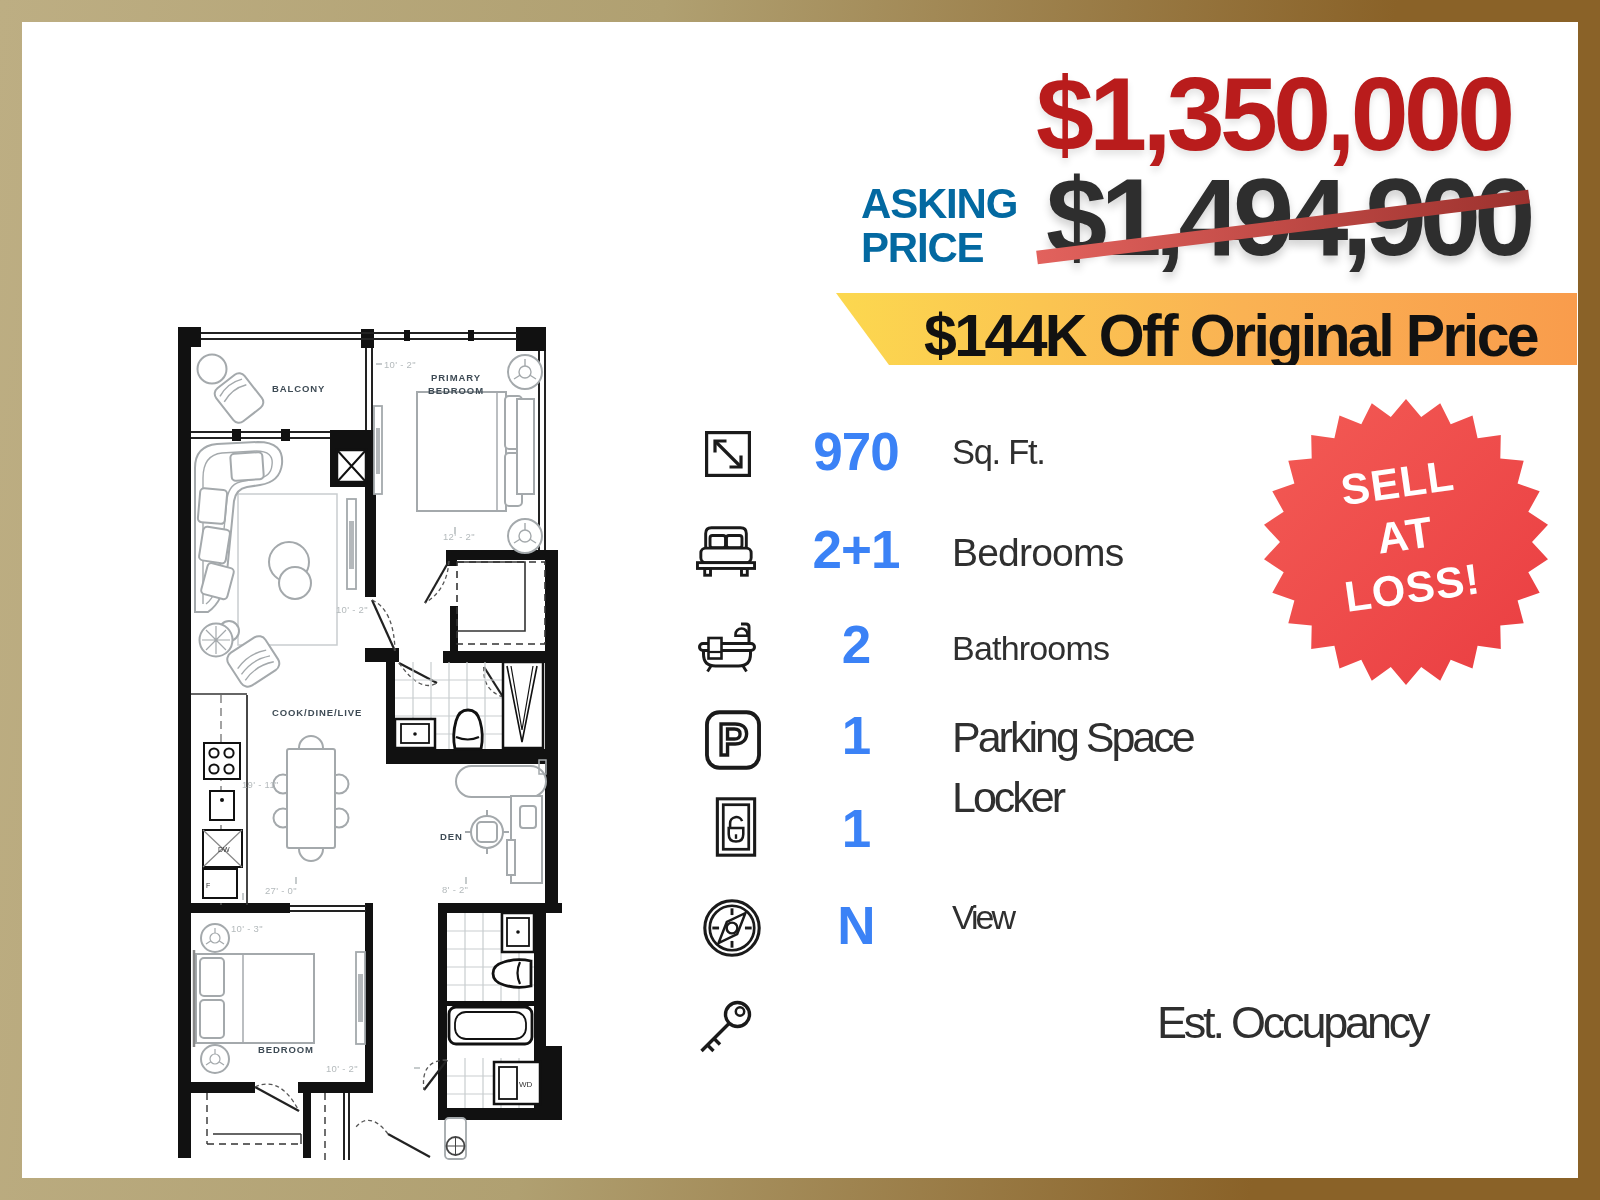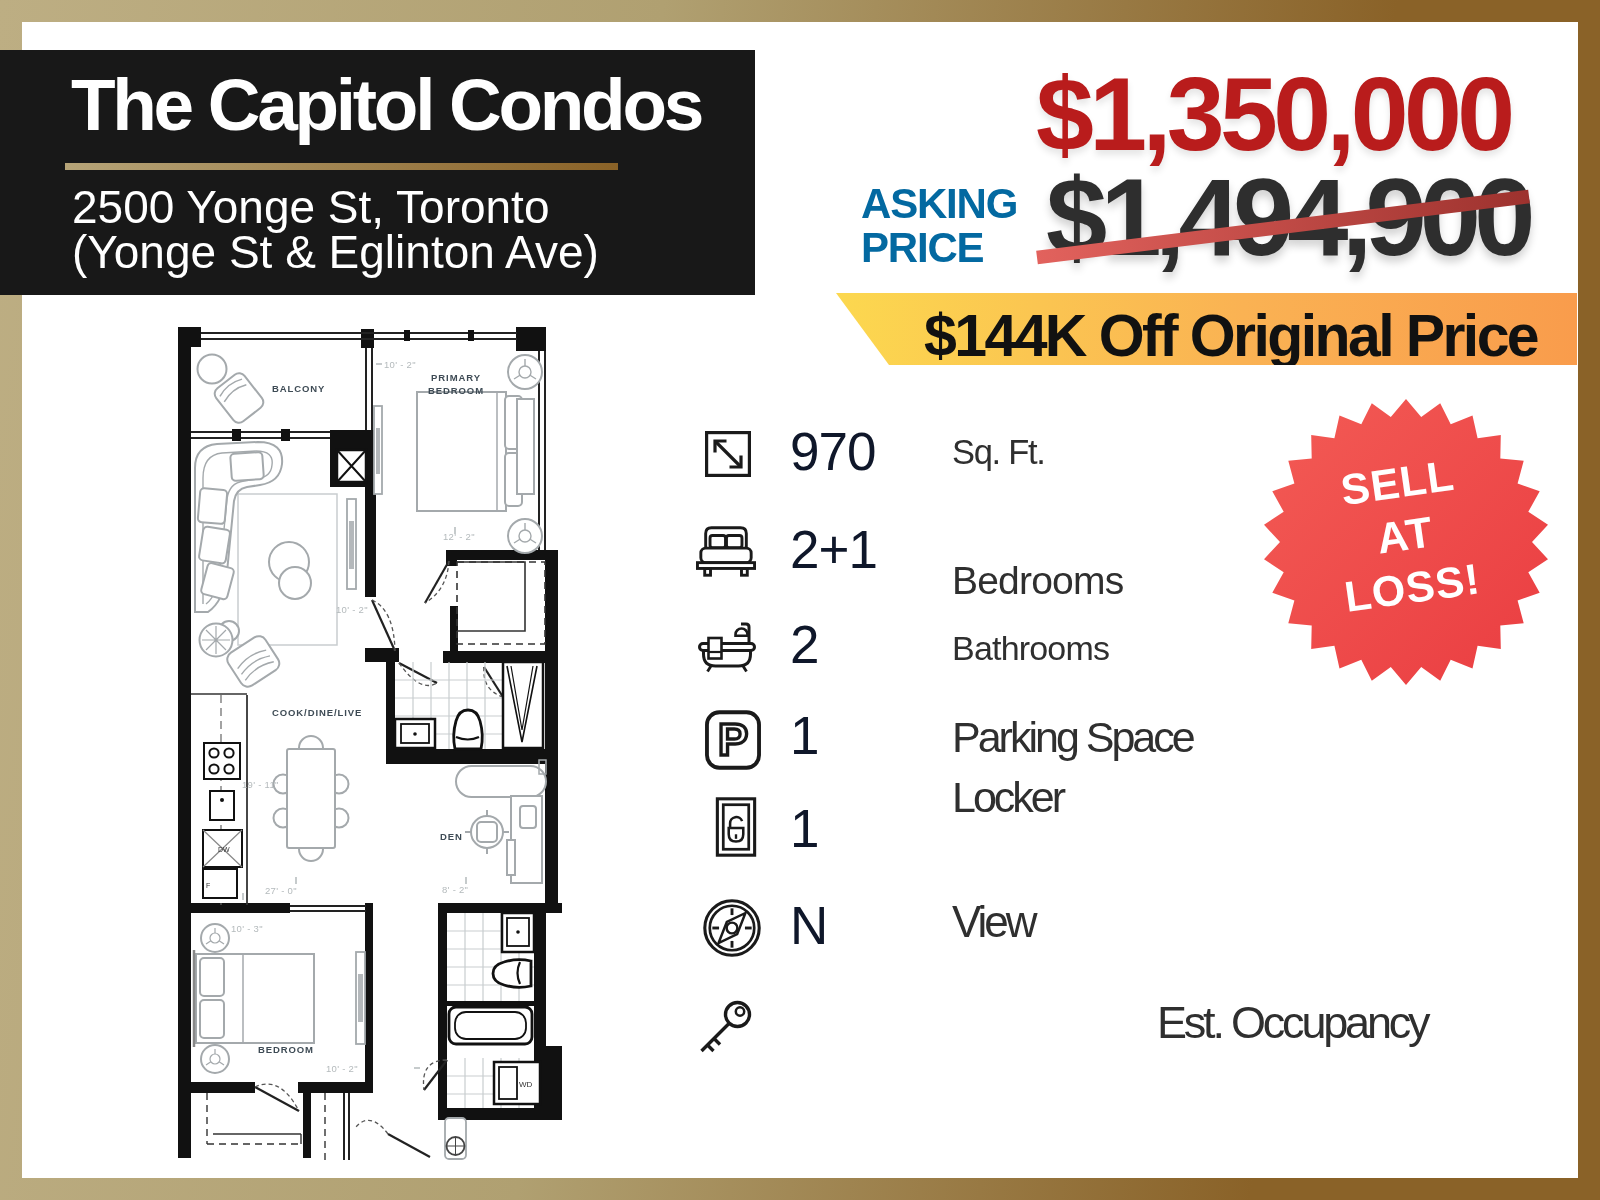--- a/index.html
+++ b/index.html
@@ -27,22 +27,22 @@
             text-shadow:0 6px 8px rgba(0,0,0,0.18)}
   .strikeline{position:absolute;pointer-events:none}
 
   .banner{position:absolute;left:836px;top:293px;width:741px;height:72px;
           background:linear-gradient(90deg,#fcd84f 0%,#fab253 55%,#f99c4c 100%);
           -webkit-clip-path:polygon(0 0,100% 0,100% 100%,53px 100%);
           clip-path:polygon(0 0,100% 0,100% 100%,53px 100%)}
   .banner div{position:absolute;left:88px;top:9px;color:#111;font-size:59px;font-weight:bold;
               letter-spacing:-2.6px;white-space:nowrap}
   .ricon{position:absolute;left:698px;width:60px;height:60px}
-  .rval{position:absolute;left:790px;width:132px;color:#0f172a;
-        font-size:53px;font-weight:normal;line-height:1;letter-spacing:-1px;white-space:nowrap}
+  .rval{position:absolute;left:790px;width:132px;text-align:center;color:#3b82f6;
+        font-size:53px;font-weight:bold;line-height:1;letter-spacing:-1px;white-space:nowrap}
   .rlab{position:absolute;left:952px;color:#2f2f2f;font-size:35px;font-weight:400;
         letter-spacing:-0.8px;line-height:1;white-space:nowrap}
 
   .burst{position:absolute;left:1260px;top:396px;width:292px;height:292px}
   .bursttext{position:absolute;left:1260px;top:396px;width:292px;height:292px;
              color:#fff;font-weight:bold;text-align:center;
              transform:rotate(-8deg)}
   .bursttext .l1{margin-top:60px;font-size:43px;line-height:53px;letter-spacing:1px}
 </style>
 </head>
@@ -295,25 +295,20 @@
       <text x="231" y="932">10' - 3"</text>
       <text x="326" y="1072">10' - 2"</text>
     </g>
     <g stroke="#b4babc" stroke-width="1.5" fill="none">
       <path d="M376,364 L382,364"></path>
       <path d="M455,534 L455,527 M414,1068 L420,1068"></path>
       <path d="M296,884 L296,877 M466,884 L466,877 M243,900 L243,893"></path>
     </g>
   </svg>
 
-  <div class="hdr">
-    <h1>The Capitol Condos</h1>
-    <div class="goldline"></div>
-    <div class="addr">2500 Yonge St, Toronto<br>(Yonge St &amp; Eglinton Ave)</div>
-  </div>
 
   <div class="redprice">$1,350,000</div>
   <div class="asking">ASKING<br>PRICE</div>
   <div class="strikeprice">$1,494,900</div>
   <svg class="strikeline" style="left:1030px;top:186px" width="506" height="84" viewBox="0 0 506 84">
     <defs>
         <linearGradient id="sg" x1="0" y1="0" x2="1" y2="0">
       <stop offset="0" stop-color="#e2625d"></stop>
           <stop offset="1" stop-color="#9d322e"></stop>
     </linearGradient>
@@ -341,21 +336,21 @@
       <path d="M10,38 L10,11 Q10,5 16,5 L46,5 Q52,5 52,11 L52,38"></path>
       <rect x="14.5" y="13" width="16" height="12.5" rx="2.5"></rect>
       <rect x="31.5" y="13" width="16" height="12.5" rx="2.5"></rect>
       <rect x="5" y="26" width="52" height="15" rx="5" fill="#fff"></rect>
       <rect x="1.5" y="41" width="59" height="6" fill="#fff"></rect>
       <rect x="9" y="47" width="6" height="7"></rect>
       <rect x="47" y="47" width="6" height="7"></rect>
     </g>
   </svg>
   <div class="rval" style="top:523px">2+1</div>
-  <div class="rlab" style="top:561px;font-size:39px;letter-spacing:-0.8px">Bedrooms</div>
+  <div class="rlab" style="top:533px;font-size:39px;letter-spacing:-0.8px">Bedrooms</div>
 
   <svg class="ricon" style="top:618px" viewBox="0 0 60 52" width="60" height="52">
     <g fill="none" stroke="#1a1a1a">
       <path d="M51,22 L51,5 Q51,2 48,2 L43,2" stroke-width="3"></path>
       <path d="M37.5,12.5 a6,6 0 0 1 12,0 l0,1.2 l-12,0 z" stroke-width="2.6" fill="#fff"></path>
       <rect x="1.5" y="21.5" width="55" height="7" rx="3.5" fill="#fff" stroke-width="3"></rect>
       <path d="M5.5,28.5 L5.5,32 Q5.5,44 17.5,44 L40.5,44 Q52.5,44 52.5,32 L52.5,28.5" stroke-width="3"></path>
       <path d="M13,44 L9.5,49.5" stroke-width="2.8"></path>
         <path d="M45,44 L48.5,49.5" stroke-width="2.8"></path>
       <rect x="10.5" y="16" width="13" height="20.5" fill="#fff" stroke-width="2.6"></rect>
@@ -390,21 +385,21 @@
       <circle cx="29" cy="29" r="21.5" stroke-width="2.6"></circle>
       <path d="M29,10 L29,16.5" stroke-width="2.8"></path>
       <path d="M29,41.5 L29,48 " stroke-width="2.8"></path>
       <path d="M10,29 L16.5,29" stroke-width="2.8"></path>
       <path d="M41.5,29 L48,29" stroke-width="2.8"></path>
       <path d="M42,14.5 L24,23 L16,43.5 L34,35 Z" stroke-width="2.4" stroke-linejoin="miter"></path>
       <circle cx="29" cy="29" r="5.2" stroke-width="2.4" fill="#fff"></circle>
     </g>
   </svg>
   <div class="rval" style="top:899px">N</div>
-  <div class="rlab" style="top:900px;font-size:44px;letter-spacing:-3px">View</div>
+  <div class="rlab" style="top:900px;font-size:34px;letter-spacing:-3px">View</div>
 
   <svg class="ricon" style="top:999px;left:694px" viewBox="0 0 60 60" width="60" height="60">
     <g fill="none" stroke="#1a1a1a">
       <circle cx="43.5" cy="15.5" r="12" stroke-width="3.4"></circle>
       <circle cx="46" cy="12.5" r="4.2" stroke-width="2.5"></circle>
       <path d="M35,24.5 L7.5,52" stroke-width="3.4"></path>
       <path d="M13.5,46 L19.5,52" stroke-width="3.4"></path>
       <path d="M20,39.5 L26,45.5" stroke-width="3.4"></path>
     </g>
   </svg>

